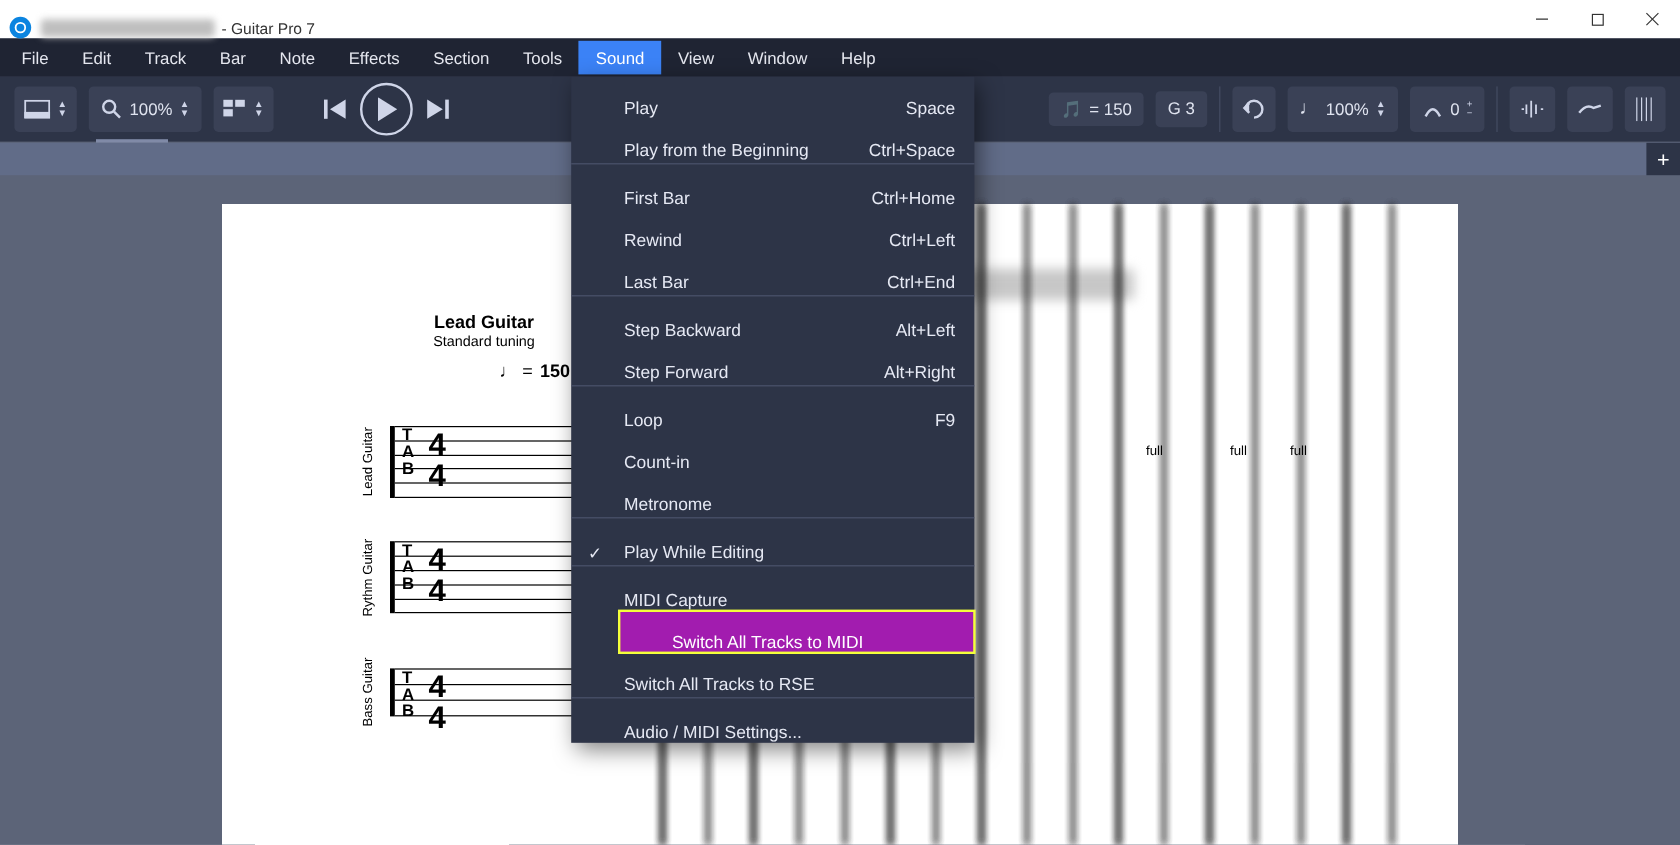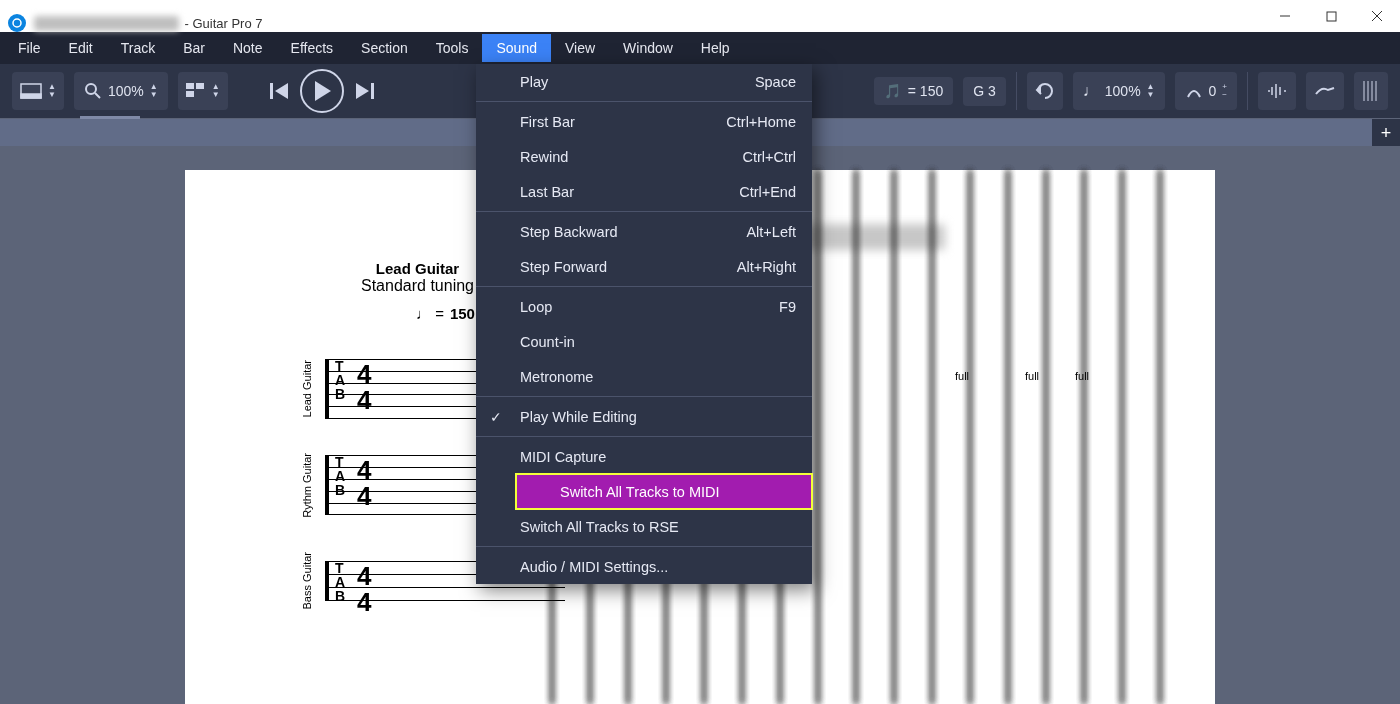--- a/index.html
+++ b/index.html
@@ -36,39 +36,39 @@
 .tabs-bar { background: #616c88; height: 28px; display: flex; justify-content: flex-end; align-items: center; }
 .add-tab { background: #2d3447; color: #fff; width: 28px; height: 28px; display: flex; align-items: center; justify-content: center; font-size: 18px; }
 
 
 .doc-area { position: absolute; left: 0; right: 0; top: 146px; bottom: 0; display: flex; justify-content: center; background: #5c6478; }
 .page { background: #fff; width: 1030px; margin-top: 24px; position: relative; font-family: Georgia, 'Times New Roman', serif; }
 .page-inner { padding: 40px 116px; }
 .track-headers { display: flex; gap: 50px; margin-left: 60px; }
 .track-header { text-align: center; }
 .track-name { font-weight: bold; font-size: 15px; }
-.track-tuning { font-size: 16px; }
+.track-tuning { font-size: 12px; }
 .tempo-mark { margin-left: 115px; margin-top: 10px; font-size: 15px; display:flex; align-items:center; gap:6px; }
 .tempo-mark b { font-weight: bold; }
 .section-label { margin-left: 265px; margin-top: 16px; font-size: 13px; }
 
 .staff-row { display: flex; align-items: center; margin-top: 10px; }
 .staff-label { writing-mode: vertical-rl; transform: rotate(180deg); font-size: 11px; width: 18px; text-align: center; }
 .staff { border-left: 4px solid #000; height: 56px; flex: 0 0 240px; position: relative; margin-left: 6px; }
 .staff-lines { position: absolute; inset: 0; display: flex; flex-direction: column; justify-content: space-between; }
 .staff-lines div { height: 1px; background: #000; }
 .tab-letters { position: absolute; left: 6px; top: 0; font-weight: bold; font-size: 14px; line-height: 14px; display:flex; flex-direction:column; }
 .ts { position: absolute; left: 28px; top: 2px; font-family: Georgia, serif; font-weight: bold; font-size: 26px; line-height: 26px; }
 .blur-notation { position: absolute; left: 330px; right: 20px; top: 0; bottom: 0; filter: blur(3px); opacity: 0.85; background: repeating-linear-gradient(90deg, transparent 0, transparent 36px, #222 36px, #222 38px); }
 .blur-title { position: absolute; left: 380px; top: 54px; width: 380px; height: 26px; background: #c7c7c7; filter: blur(5px); border-radius: 4px; }
 .annot { position:absolute; font-size:11px; }
 
 
 .dropdown { position: absolute; left: 476px; top: 64px; width: 336px; background: #2d3447; color: #e6e9f4; font-size: 14.5px; box-shadow: 4px 6px 18px rgba(0,0,0,0.5); z-index: 10; }
-.dd-item { display: flex; align-items: center; height: 35px; padding: 0 16px 0 44px; position: relative; cursor: pointer; }
+.dd-item { display: flex; align-items: flex-end; height: 35px; padding: 0 16px 0 44px; position: relative; cursor: pointer; }
 .dd-item .shortcut { margin-left: auto; }
 .dd-item.highlight { background: #a21caf; color: #fff; outline: 2px solid #f4ff3a; outline-offset: -1px; margin-left: 40px; }
 .dd-sep { height: 1px; background: #4b536b; margin: 2px 0; }
 .dd-check { position: absolute; left: 14px; font-size: 14px; }
 
 .spinner-arrows { display:flex; flex-direction:column; font-size:8px; line-height:8px; color:#cfd5e8; }
 </style>
 </head>
 <body>
 
@@ -329,28 +329,32 @@
       <div class="annot" style="left:890px; top:200px">full</div>
     </div>
   </div>
 </div>
 
 <div class="dropdown" id="dropdown">
     <div class="dd-item">
       <span>Play</span>
       <span class="shortcut">Space</span>
     </div>
+    <div class="dd-item">
+      <span>Play from the Beginning</span>
+      <span class="shortcut">Ctrl+Space</span>
+    </div>
     <div class="dd-sep"></div>
     <div class="dd-item">
       <span>First Bar</span>
       <span class="shortcut">Ctrl+Home</span>
     </div>
     <div class="dd-item">
       <span>Rewind</span>
-      <span class="shortcut">Ctrl+Ctrl</span>
+      <span class="shortcut">Ctrl+Left</span>
     </div>
     <div class="dd-item">
       <span>Last Bar</span>
       <span class="shortcut">Ctrl+End</span>
     </div>
     <div class="dd-sep"></div>
     <div class="dd-item">
       <span>Step Backward</span>
       <span class="shortcut">Alt+Left</span>
     </div>

